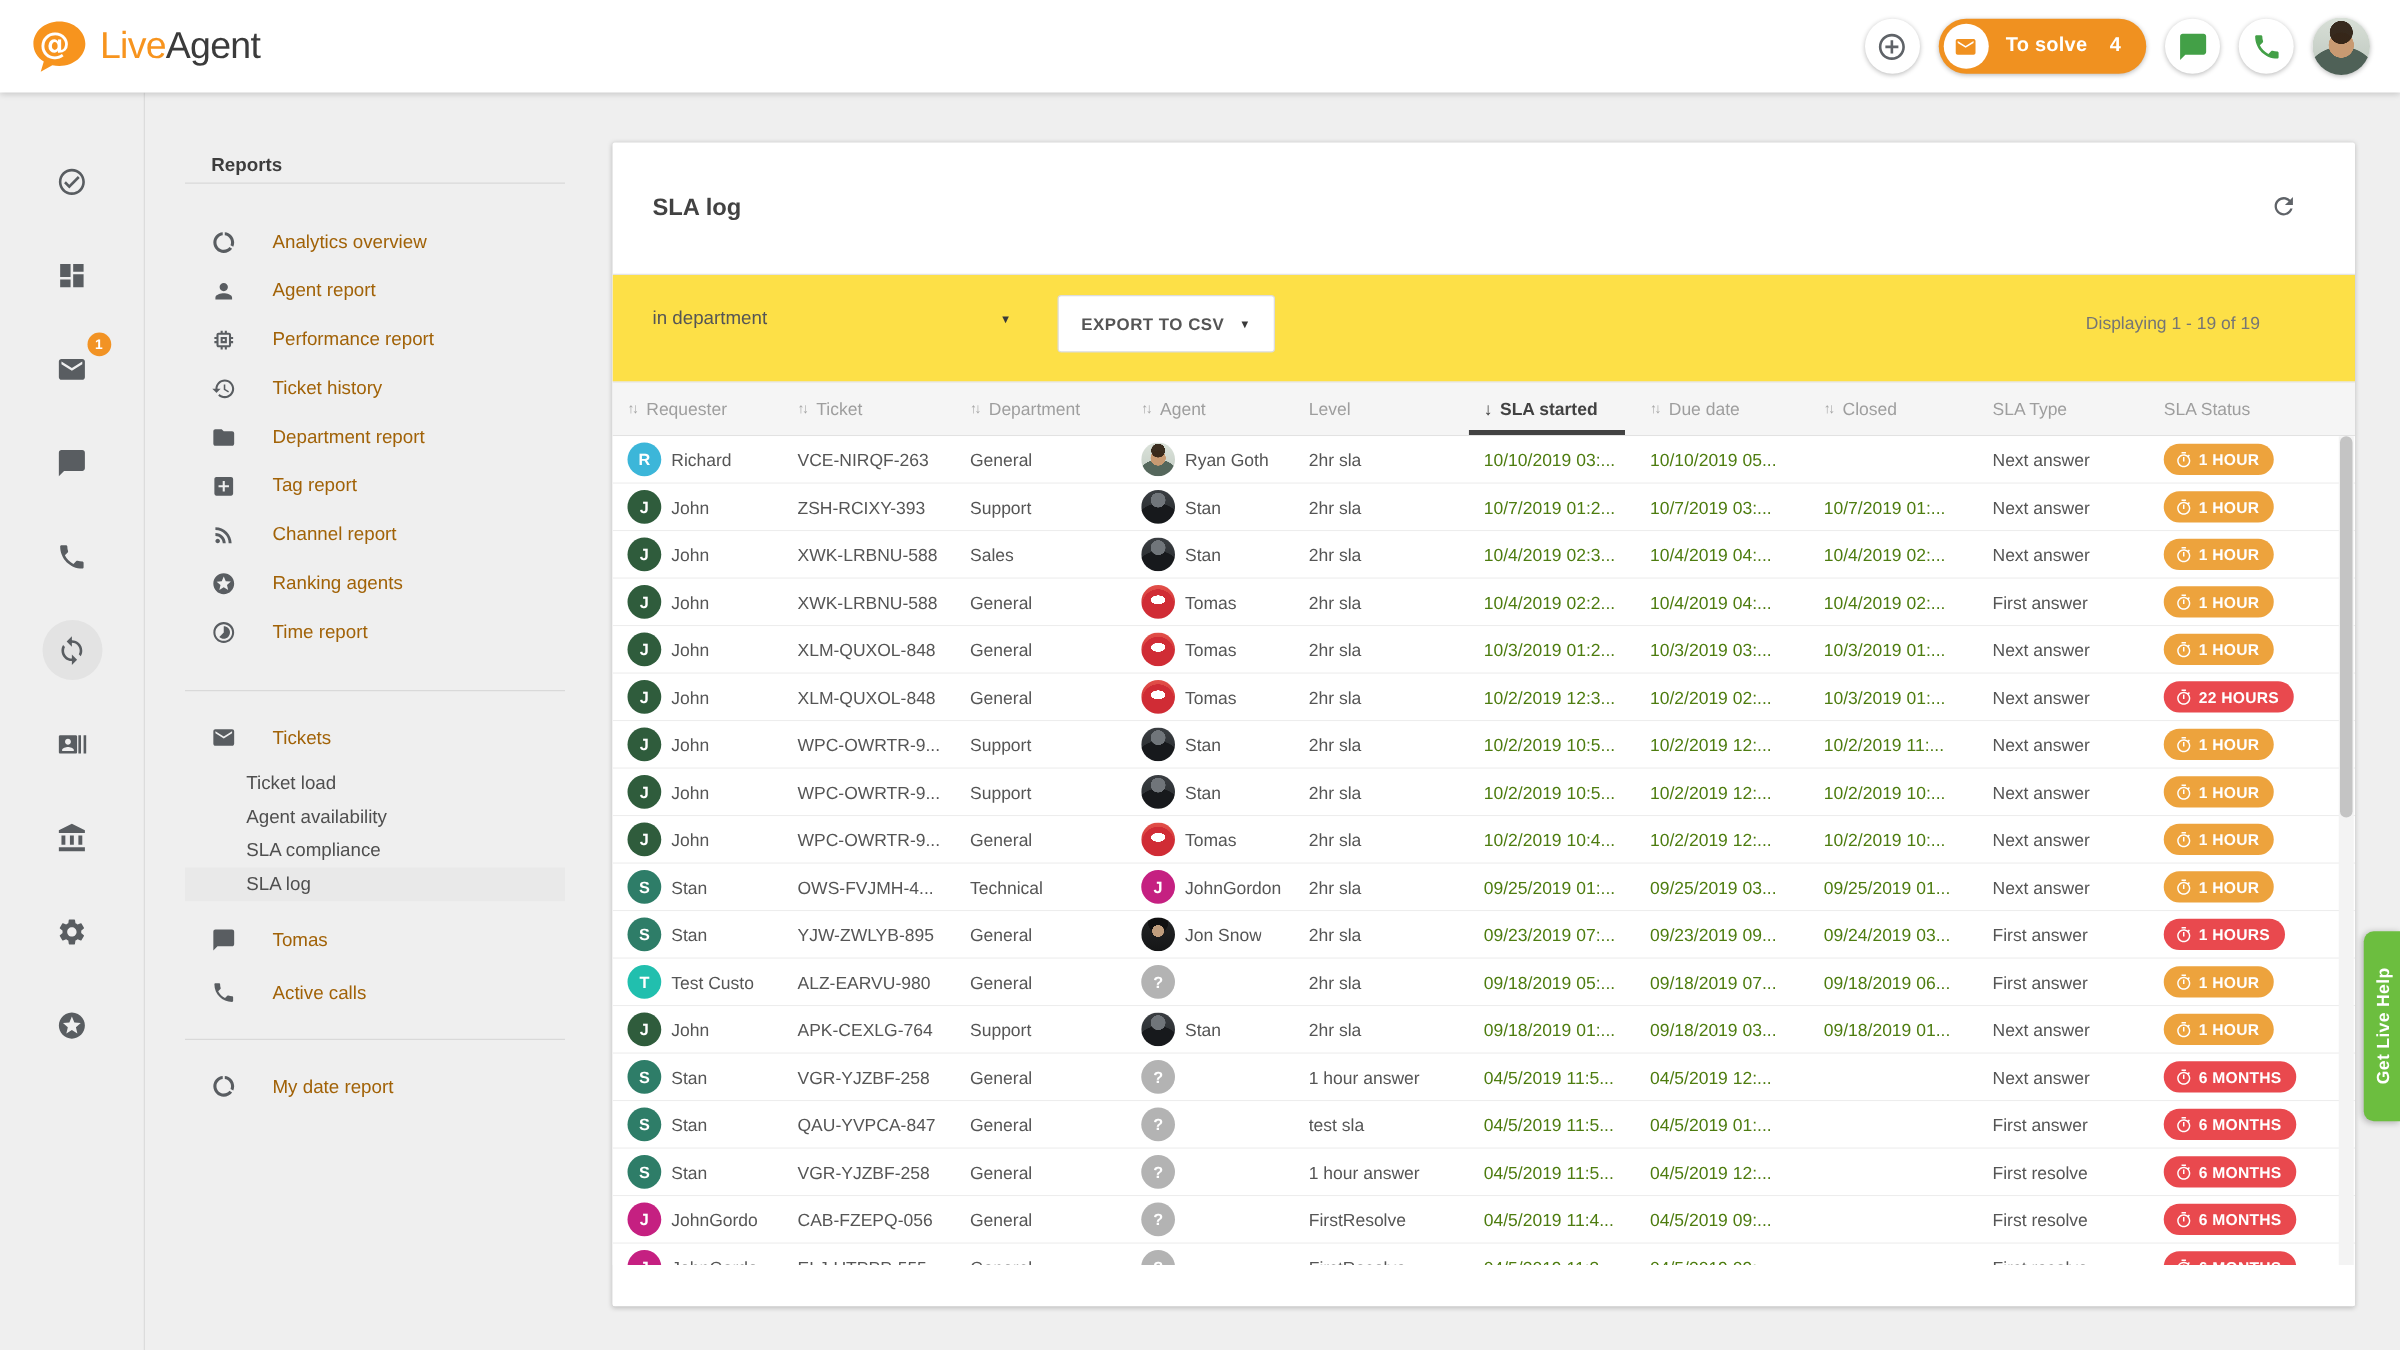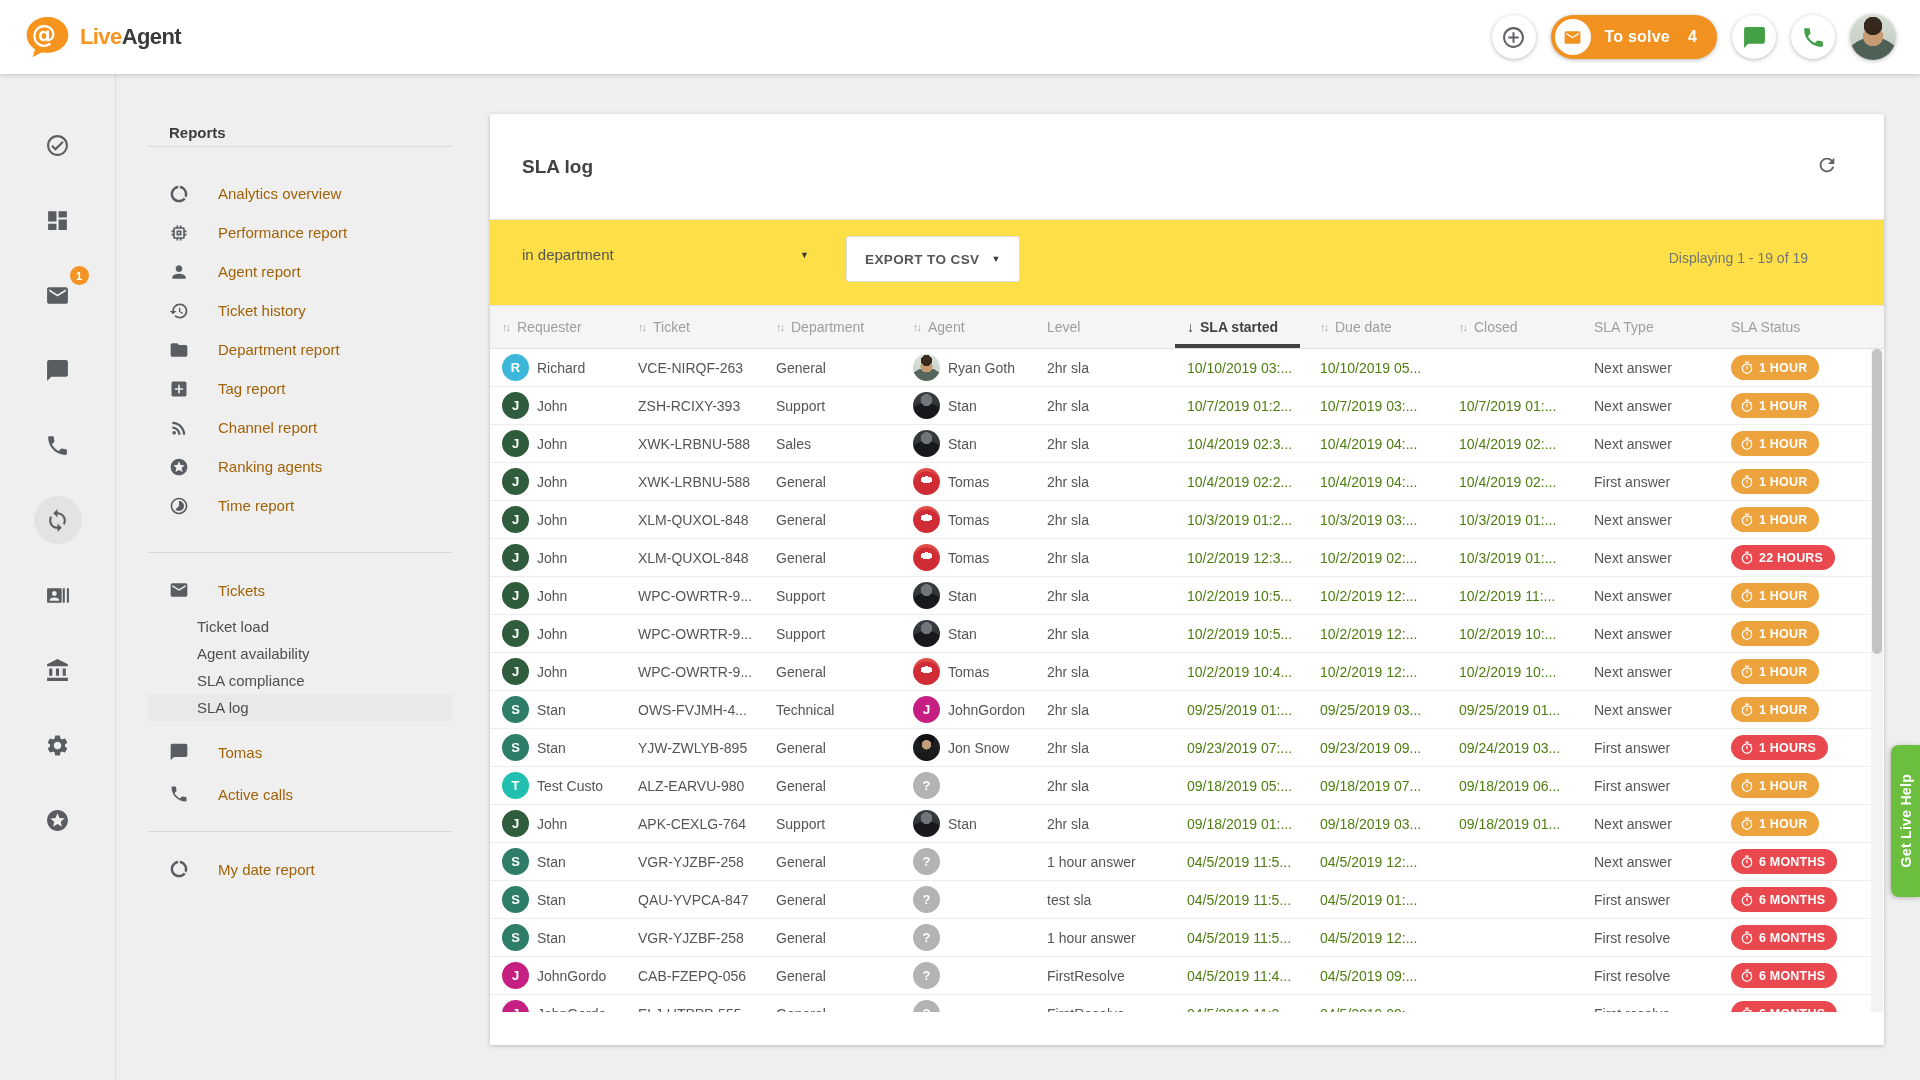--- a/index.html
+++ b/index.html
@@ -6,21 +6,21 @@
     font-family:"Liberation Sans",sans-serif;background:#efefef;}
   *{box-sizing:border-box}
   button{font-family:"Liberation Sans",sans-serif}
 
   
   .topbar{position:fixed;top:0;left:0;right:0;height:74px;background:#fff;
     box-shadow:0 1px 5px rgba(0,0,0,.18);display:flex;align-items:center;
     justify-content:space-between;padding:0 24px;z-index:30}
   .logo{display:flex;align-items:center;gap:9px}
   .logo-bubble{width:47px;height:44px}
-  .logo-text{font-size:22px;font-weight:bold;letter-spacing:-.6px}
+  .logo-text{font-size:30px;font-weight:normal;letter-spacing:-.6px}
   .logo-live{color:#F7941E}
   .logo-agent{color:#3b3b3b}
   .topbar-right{display:flex;align-items:center;gap:15px}
   .circle-btn{width:44px;height:44px;border-radius:50%;background:#fff;border:none;
     box-shadow:0 1px 4px rgba(0,0,0,.28);display:flex;align-items:center;justify-content:center;
     cursor:pointer;padding:0}
   .circle-btn svg{width:25px;height:25px}
   .tosolve{height:44px;border-radius:22px;background:#F09120;border:none;display:flex;
     align-items:center;gap:14px;padding:0 20px 0 4px;box-shadow:0 1px 4px rgba(0,0,0,.28);cursor:pointer}
   .tosolve-ic{width:36px;height:36px;border-radius:50%;background:#fff;display:flex;
@@ -231,29 +231,29 @@
     <div class="nav-divider"></div>
     <div class="nav-items" id="report-items">
         <div class="nav-item">
           <svg viewBox="0 0 24 24">
             <path d="M13 2.05v3.03c3.39.49 6 3.39 6 6.92 0 .9-.18 1.75-.48 2.54l2.6 1.53c.56-1.24.88-2.62.88-4.07 0-5.18-3.95-9.45-9-9.95zM12 19c-3.87 0-7-3.13-7-7 0-3.53 2.61-6.43 6-6.92V2.05c-5.06.5-9 4.76-9 9.95 0 5.52 4.47 10 9.99 10 3.31 0 6.24-1.61 8.06-4.09l-2.6-1.53C16.17 17.98 14.21 19 12 19z"></path>
           </svg>
           <span>Analytics overview</span>
         </div>
         <div class="nav-item">
           <svg viewBox="0 0 24 24">
-            <path d="M15 9H9v6h6V9zm-2 4h-2v-2h2v2zm8-2V9h-2V7c0-1.1-.9-2-2-2h-2V3h-2v2h-2V3H9v2H7c-1.1 0-2 .9-2 2v2H3v2h2v2H3v2h2v2c0 1.1.9 2 2 2h2v2h2v-2h2v2h2v-2h2c1.1 0 2-.9 2-2v-2h2v-2h-2v-2h2zm-4 6H7V7h10v10z"></path>
-          </svg>
-          <span>Performance report</span>
+            <path d="M12 12c2.21 0 4-1.79 4-4s-1.79-4-4-4-4 1.79-4 4 1.79 4 4 4zm0 2c-2.67 0-8 1.34-8 4v2h16v-2c0-2.66-5.33-4-8-4z"></path>
+          </svg>
+          <span>Agent report</span>
         </div>
         <div class="nav-item">
           <svg viewBox="0 0 24 24">
-            <path d="M12 12c2.21 0 4-1.79 4-4s-1.79-4-4-4-4 1.79-4 4 1.79 4 4 4zm0 2c-2.67 0-8 1.34-8 4v2h16v-2c0-2.66-5.33-4-8-4z"></path>
-          </svg>
-          <span>Agent report</span>
+            <path d="M15 9H9v6h6V9zm-2 4h-2v-2h2v2zm8-2V9h-2V7c0-1.1-.9-2-2-2h-2V3h-2v2h-2V3H9v2H7c-1.1 0-2 .9-2 2v2H3v2h2v2H3v2h2v2c0 1.1.9 2 2 2h2v2h2v-2h2v2h2v-2h2c1.1 0 2-.9 2-2v-2h2v-2h-2v-2h2zm-4 6H7V7h10v10z"></path>
+          </svg>
+          <span>Performance report</span>
         </div>
         <div class="nav-item">
           <svg viewBox="0 0 24 24">
             <path d="M13 3c-4.97 0-9 4.03-9 9H1l3.89 3.89.07.14L9 12H6c0-3.87 3.13-7 7-7s7 3.13 7 7-3.13 7-7 7c-1.93 0-3.68-.79-4.94-2.06l-1.42 1.42C8.27 19.99 10.51 21 13 21c4.97 0 9-4.03 9-9s-4.03-9-9-9zm-1 5v5l4.28 2.54.72-1.21-3.5-2.08V8z"></path>
           </svg>
           <span>Ticket history</span>
         </div>
         <div class="nav-item">
           <svg viewBox="0 0 24 24">
             <path d="M10 4H4c-1.1 0-1.99.9-1.99 2L2 18c0 1.1.9 2 2 2h16c1.1 0 2-.9 2-2V8c0-1.1-.9-2-2-2h-8l-2-2z"></path>

